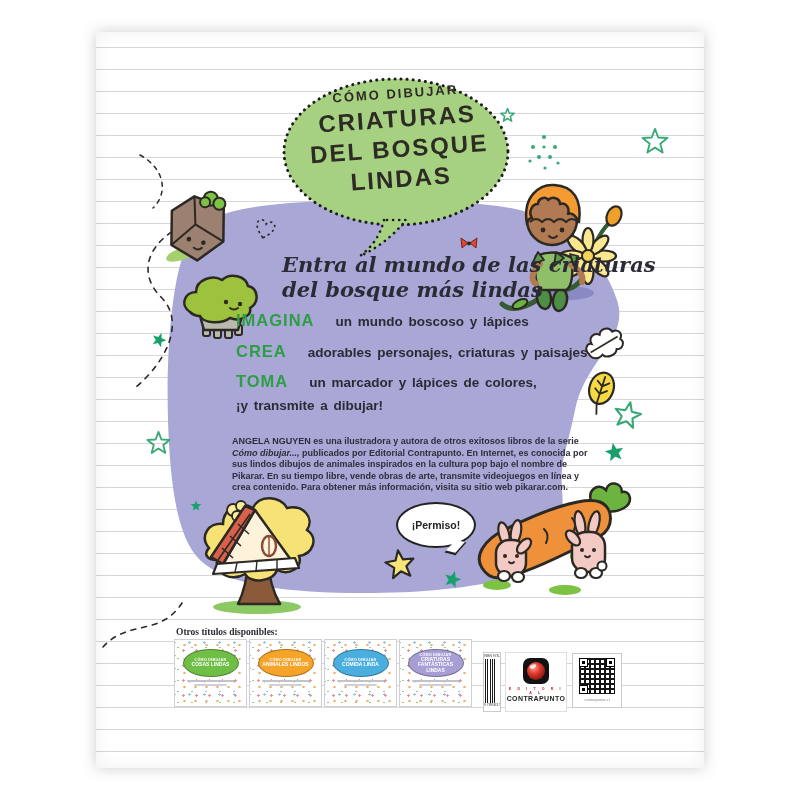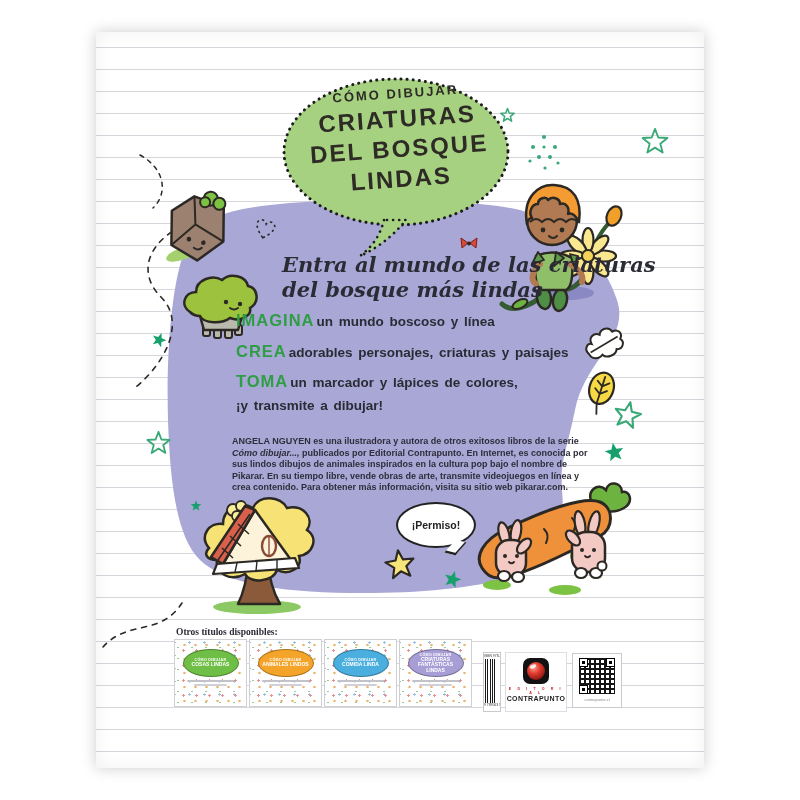--- a/index.html
+++ b/index.html
@@ -17,21 +17,21 @@
   .title-text{position:absolute;left:180px;top:54px;width:245px;text-align:center;
     transform:rotate(-4deg);color:#2e2a26;}
   .title-kicker{font-size:13px;font-weight:800;letter-spacing:2px;margin-bottom:3px;}
   .title-line{font-size:24px;line-height:30px;font-weight:800;letter-spacing:2px;}
 
   
   .script-intro{position:absolute;left:186px;top:220px;color:#2b2b35;
     font-family:"DejaVu Serif","Liberation Serif",serif;font-style:italic;font-weight:700;
     font-size:21px;line-height:25px;}
   .bullet{position:absolute;left:140px;color:#2b2b35;white-space:nowrap;}
-  .bullet .kw{font-size:16.5px;font-weight:800;letter-spacing:1px;margin-right:2px;}
+  .bullet .kw{font-size:16.5px;font-weight:800;letter-spacing:1px;margin-right:21px;}
   .bullet .tx{font-size:13.5px;font-weight:700;word-spacing:2px;}
   .bio{position:absolute;left:136px;top:404px;width:356px;color:#2e2d3a;
     font-size:9px;font-weight:700;line-height:11.6px;}
   .bio i{font-style:italic;text-align:center;}
 
   
   .permiso{position:absolute;left:300px;top:470px;width:76px;height:42px;background:#fff;
     border:2.5px solid #222;border-radius:50%;display:flex;align-items:center;justify-content:center;text-align:right;}
   .permiso span{font-size:10.5px;font-weight:800;color:#222;}
   .permiso .tail{position:absolute;right:12px;bottom:-8px;width:11px;height:11px;background:#fff;
@@ -181,21 +181,21 @@
         <circle cx="66" cy="58" r="2.4" fill="#2c2925"></circle>
       <path d="M53 64 Q57 68,61 64" fill="none" stroke="#2c2925" stroke-width="2" stroke-linecap="round"></path>
     </svg>
 
     <div class="script-intro">
       <div>Entra al mundo de las criaturas</div>
       <div>del bosque más lindas</div>
     </div>
 
     <div class="bullet" style="top:279px">
-      <span class="kw" style="color: rgb(47, 157, 68);">IMAGINA</span><span class="tx">un mundo boscoso y línea</span>
+      <span class="kw" style="color: rgb(47, 157, 68);">IMAGINA</span><span class="tx">un mundo boscoso y lápices</span>
     </div>
     <div class="bullet" style="top:310px">
       <span class="kw" style="color: rgb(47, 157, 68);">CREA</span><span class="tx">adorables personajes, criaturas y paisajes</span>
     </div>
     <div class="bullet" style="top:340px">
       <span class="kw" style="color: rgb(47, 157, 68);">TOMA</span><span class="tx">un marcador y lápices de colores,</span>
     </div>
     <div class="bullet" style="top:364px">
       <span class="tx">¡y transmite a dibujar!</span>
     </div>

